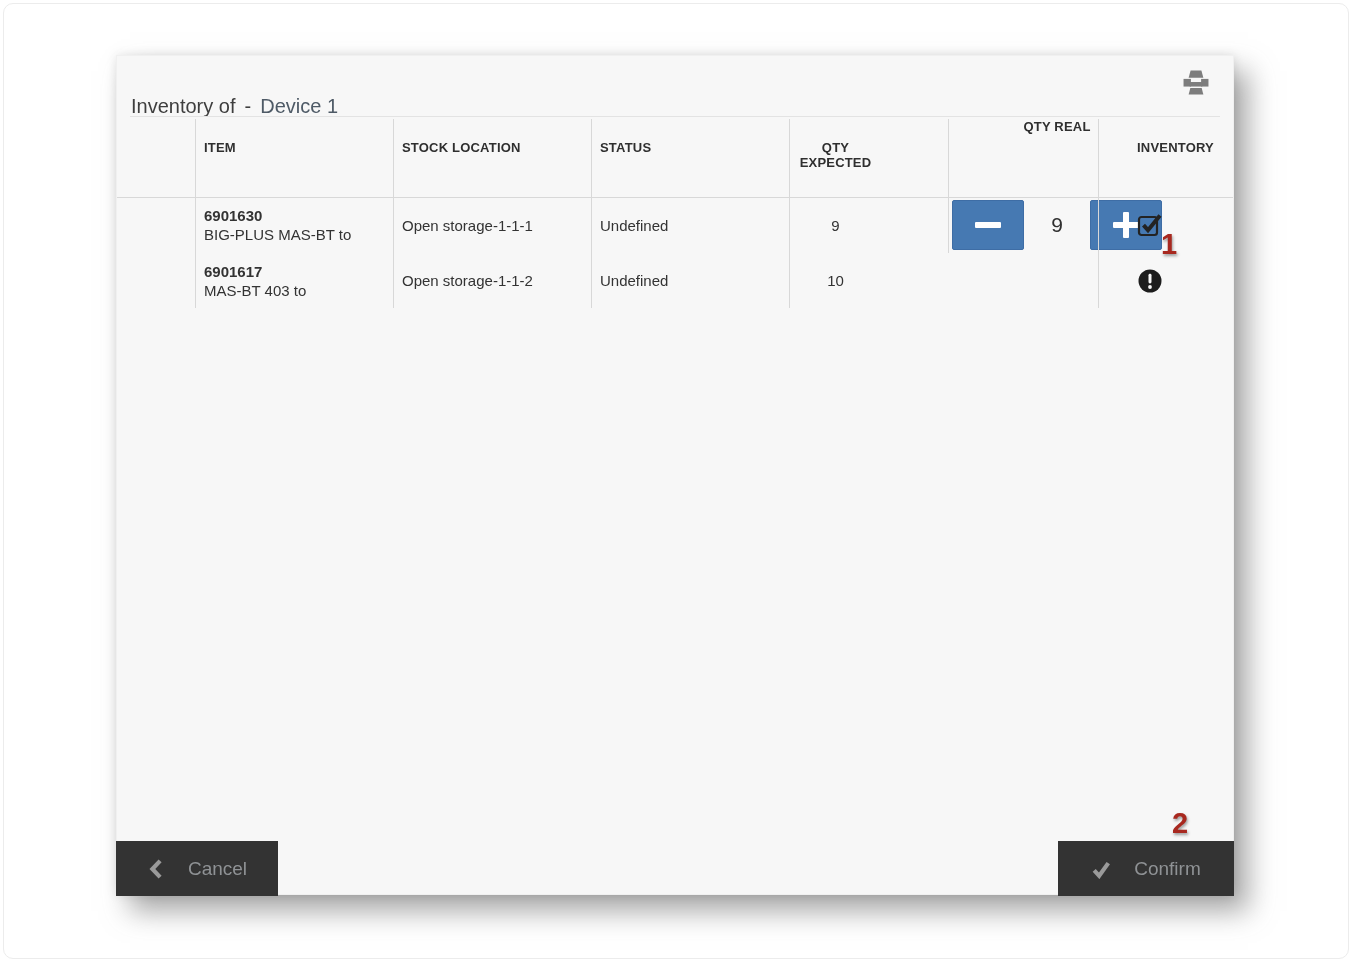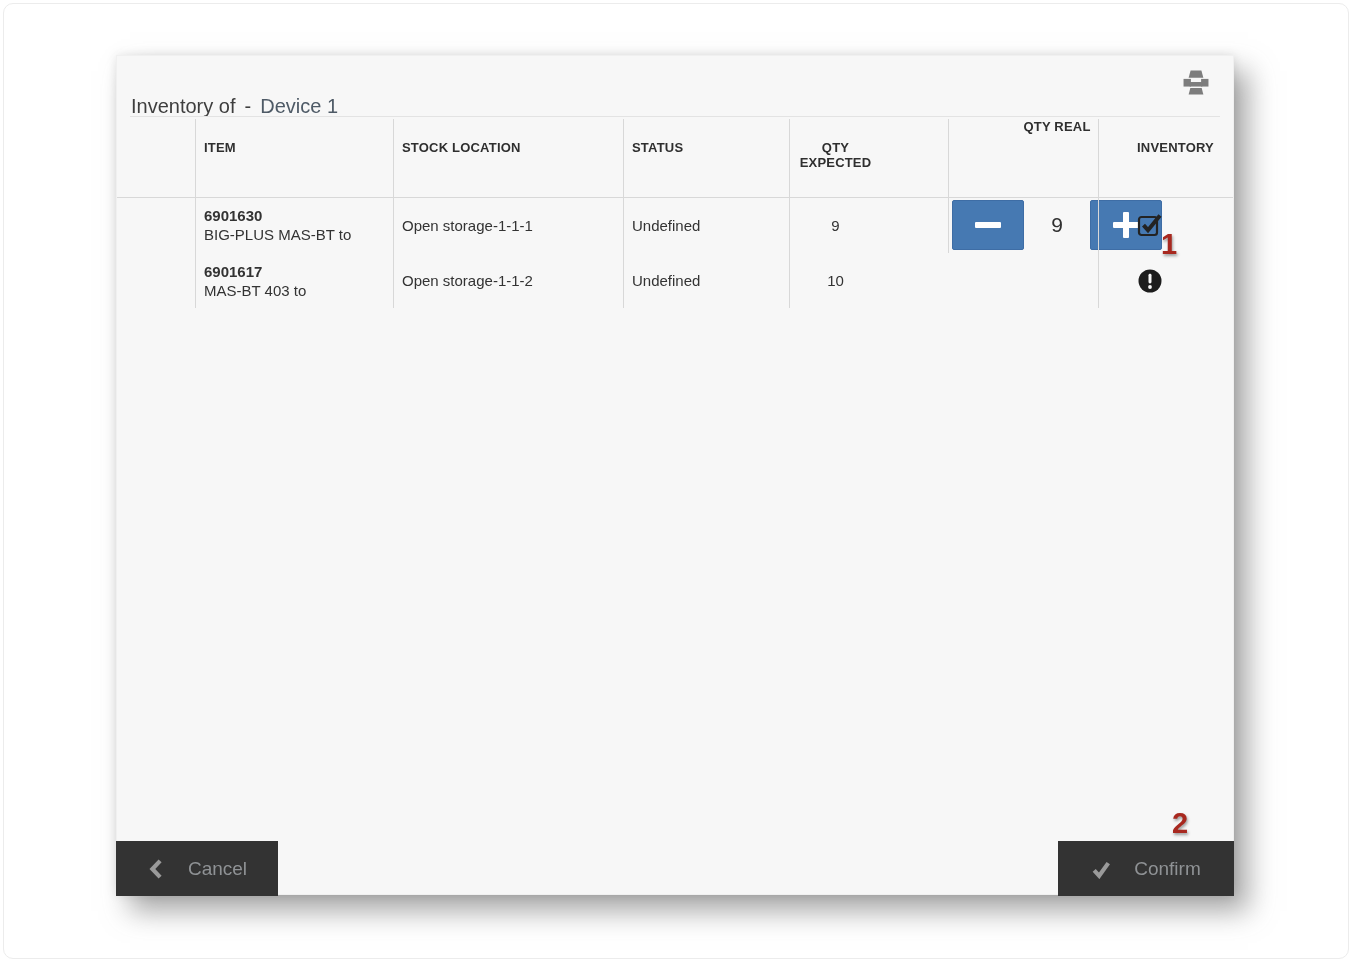--- a/index.html
+++ b/index.html
@@ -38,21 +38,21 @@
     position:absolute; display:flex; align-items:center;
     font-size:15px; color:#333; border-left:1px solid #d8d8d8;
   }
   .row-cell.first{ border-left:none; }
   .row1 { top:141px; height:56px; }
   .row2 { top:197px; height:55px; }
 
   .c0{ left:0;    width:78px;  }
   .c1{ left:78px; width:198px; padding-left:8px; }
   .c2{ left:276px; width:198px; padding-left:8px; }
-  .c3{ left:474px; width:198px; padding-left:8px;margin-left:32px; }
+  .c3{ left:474px; width:198px; padding-left:8px; }
   .c4{ left:672px; width:92px;  justify-content:center; text-align:center; padding-left:6px; padding-right:6px; }
   .c5{ left:784px; width:217px; justify-content:space-between; padding:0 3px;margin-left:47px; }
   .c6{ left:981px; width:137px; padding-left:38px; }
 
   .thead-cell.c4, .thead-cell.c5 { display:block; text-align:center; padding-left:6px; padding-right:6px; }
 
   .item-lines{ line-height:19px; }
   .item-code{ font-weight:bold; }
 
   .qty-expected{ font-size:15px; }

